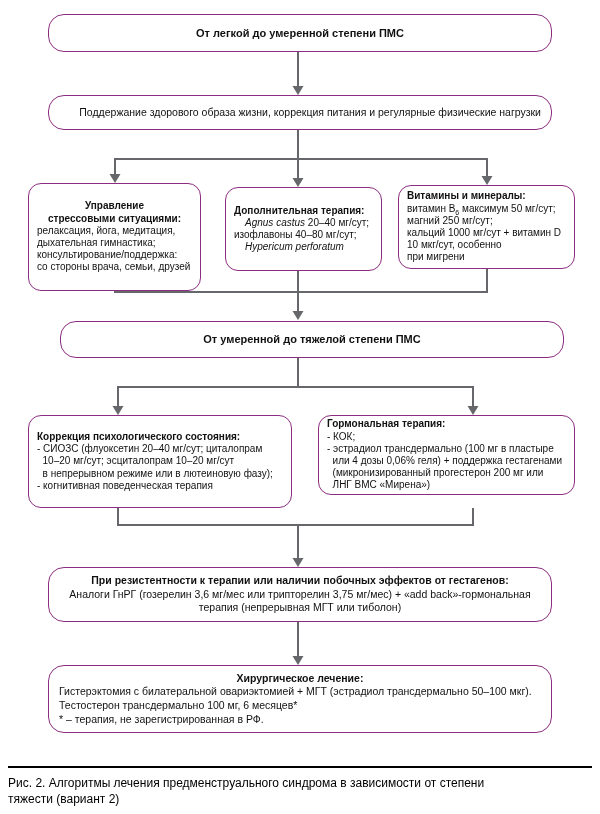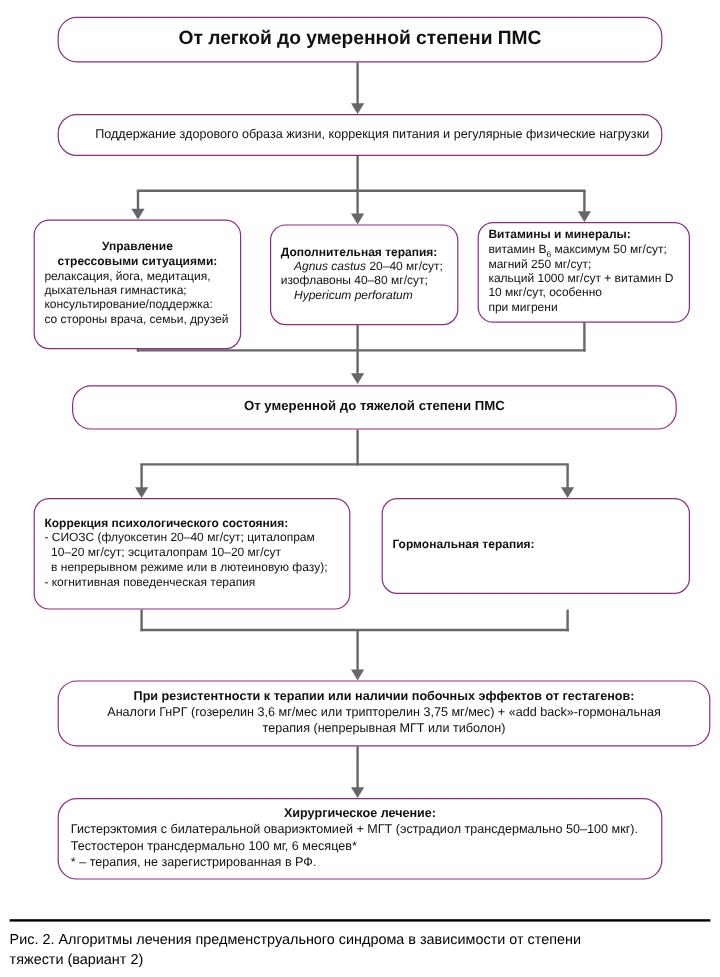--- a/index.html
+++ b/index.html
@@ -63,21 +63,21 @@
       <polygon points="481.5,176 492.5,176 487,185"></polygon>
       <polygon points="292.5,311 303.5,311 298,320"></polygon>
       <polygon points="112.5,406 123.5,406 118,415"></polygon>
       <polygon points="467.5,406 478.5,406 473,415"></polygon>
       <polygon points="292.5,558 303.5,558 298,567"></polygon>
       <polygon points="292.5,656 303.5,656 298,665"></polygon>
     </g>
   </svg>
 
   <div class="node t-center" style="left:48px;top:14px;width:504px;height:38px;">
-    <div class="bold" style="font-size:16px;">От легкой до умеренной степени ПМС</div>
+    <div class="bold" style="font-size:11px;">От легкой до умеренной степени ПМС</div>
   </div>
 
   <div class="node t-center" style="left:48px;top:95px;width:504px;height:35px;justify-content:flex-end;">
     <div>Поддержание здорового образа жизни, коррекция питания и регулярные физические нагрузки</div>
   </div>
 
   <div class="node small" style="left:28px;top:183px;width:173px;height:108px;">
     <div class="full t-left">
       <div class="bold t-center pre">Управление
 стрессовыми ситуациями:</div>
@@ -118,24 +118,29 @@
       <div class="pre">- СИОЗС (флуоксетин 20–40 мг/сут; циталопрам
   10–20 мг/сут; эсциталопрам 10–20 мг/сут
   в непрерывном режиме или в лютеиновую фазу);
 - когнитивная поведенческая терапия</div>
     </div>
   </div>
 
   <div class="node small" style="left:318px;top:415px;width:257px;height:80px;">
     <div class="full t-left">
       <div class="bold">Гормональная терапия:</div>
+      <div class="pre">- КОК;
+- эстрадиол трансдермально (100 мг в пластыре
+  или 4 дозы 0,06% геля) + поддержка гестагенами
+  (микронизированный прогестерон 200 мг или
+  ЛНГ ВМС «Мирена»)</div>
     </div>
   </div>
 
-  <div class="node t-center" style="left:48px;top:567px;width:544px;height:55px;">
+  <div class="node t-center" style="left:48px;top:567px;width:504px;height:55px;">
     <div>
       <div class="bold">При резистентности к терапии или наличии побочных эффектов от гестагенов:</div>
       <div class="pre">Аналоги ГнРГ (гозерелин 3,6 мг/мес или трипторелин 3,75 мг/мес) + «add back»-гормональная
 терапия (непрерывная МГТ или тиболон)</div>
     </div>
   </div>
 
   <div class="node" style="left:48px;top:665px;width:504px;height:68px;">
     <div class="full t-left">
       <div class="bold t-center">Хирургическое лечение:</div>

